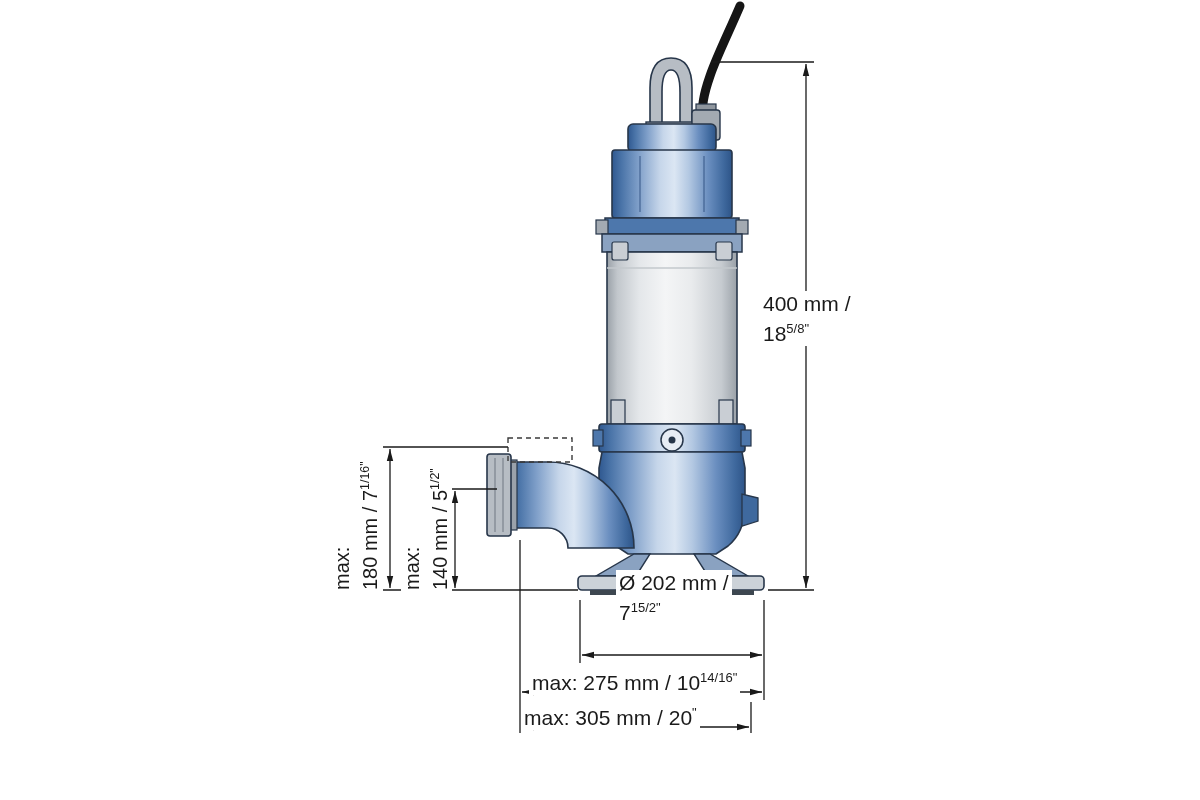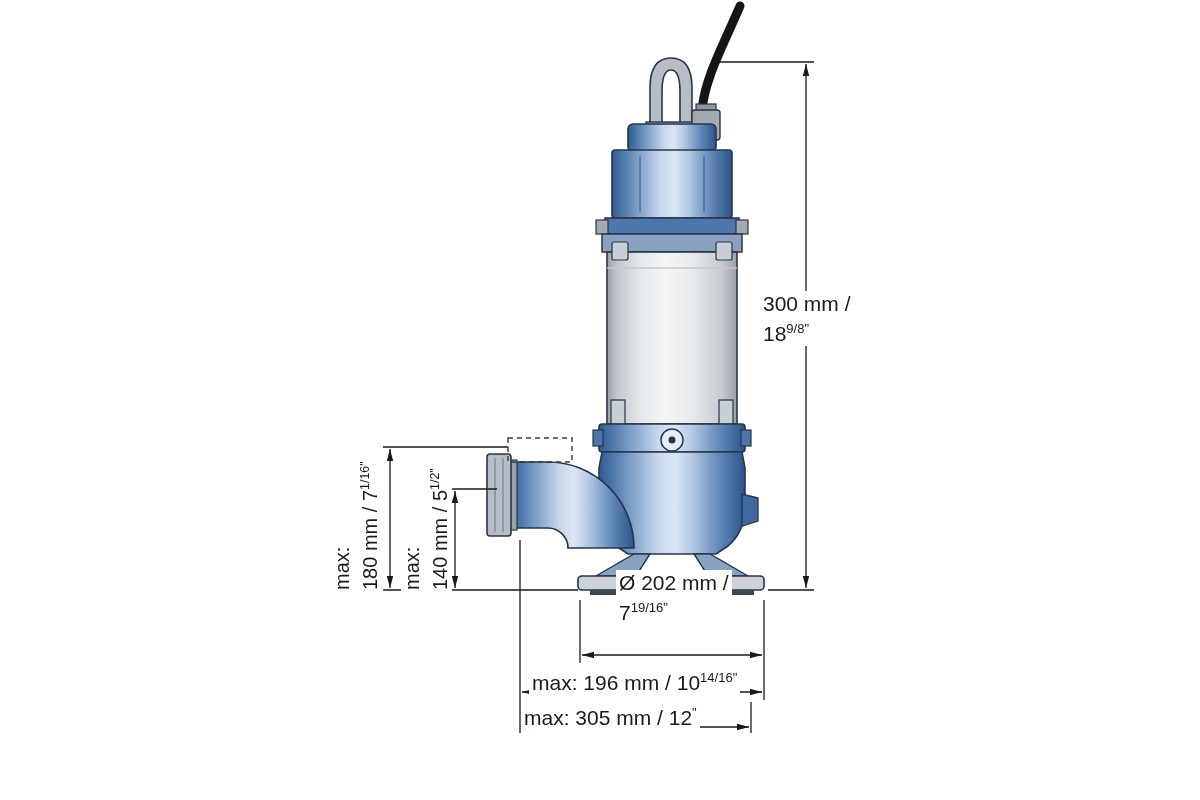--- a/index.html
+++ b/index.html
@@ -143,44 +143,44 @@
       <line class="dl" x1="806" y1="64" x2="806" y2="588"></line>
       <line class="dl" x1="390" y1="449" x2="390" y2="588"></line>
       <line class="dl" x1="455" y1="491" x2="455" y2="588"></line>
       <line class="dl" x1="582" y1="655" x2="762" y2="655"></line>
       <line class="dl" x1="522" y1="692" x2="762" y2="692"></line>
       <line class="dl" x1="522" y1="727" x2="749" y2="727"></line>
     </g>
   </svg>
 
   <div class="dim-label" style="left:760px;top:291px;">
-    <div><span>300 mm /</span></div>
-    <div><span>18</span><sup class="frac"><span>9/8</span><span>"</span></sup></div>
+    <div><span>400 mm /</span></div>
+    <div><span>18</span><sup class="frac"><span>5/8</span><span>"</span></sup></div>
   </div>
 
   <div class="rot-wrap" style="left:331px;top:592px;">
     <div class="rot">
       <div>max:</div>
       <div><span>180 mm / 7</span><sup class="frac"><span>1/16</span><span>"</span></sup></div>
     </div>
   </div>
 
   <div class="rot-wrap" style="left:401px;top:592px;">
     <div class="rot">
       <div>max:</div>
       <div><span>140 mm / 5</span><sup class="frac"><span>1/2</span><span>"</span></sup></div>
     </div>
   </div>
 
   <div class="dim-label" style="left:616px;top:570px;">
     <div><span>Ø 202 mm /</span></div>
-    <div><span>7</span><sup class="frac"><span>19/16</span><span>"</span></sup></div>
+    <div><span>7</span><sup class="frac"><span>15/2</span><span>"</span></sup></div>
   </div>
 
   <div class="dim-label" style="left:529px;top:665px;">
-    <span>max: 196 mm / 10</span><sup class="frac"><span>14/16</span><span>"</span></sup>
+    <span>max: 275 mm / 10</span><sup class="frac"><span>14/16</span><span>"</span></sup>
   </div>
 
   <div class="dim-label" style="left:521px;top:700px;">
-    <span>max: 305 mm / 12</span><sup class="frac"><span></span><span>"</span></sup>
+    <span>max: 305 mm / 20</span><sup class="frac"><span></span><span>"</span></sup>
   </div>
 
 </div>
 
 </body></html>

